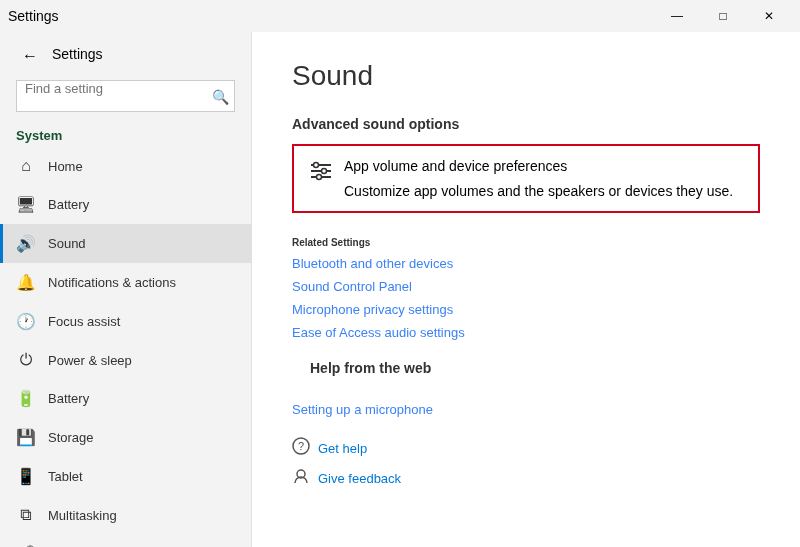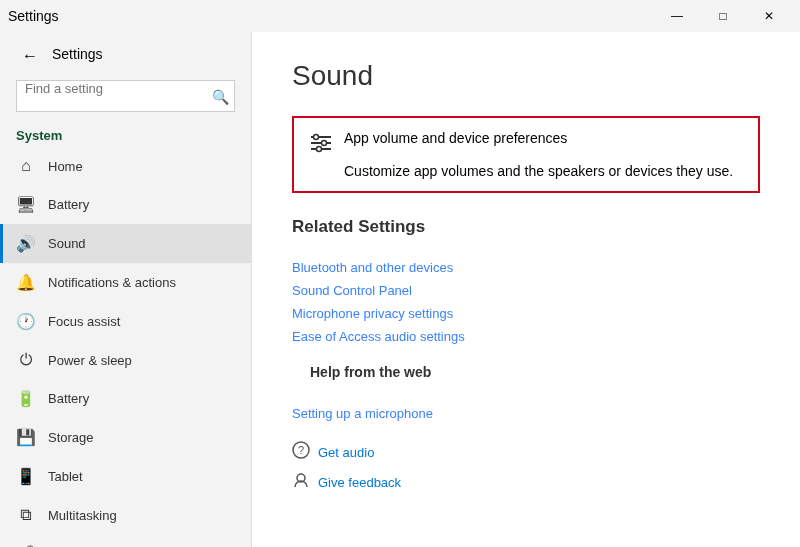--- a/index.html
+++ b/index.html
@@ -64,23 +64,23 @@
     .page-title { font-size: 28px; font-weight: 300; color: #333; margin-bottom: 24px; }
 
     .section-title { font-size: 14px; font-weight: 600; color: #333; margin-bottom: 12px; margin-top: 4px; }
 
     .advanced-card {
       border: 2px solid #d0021b; padding: 12px 16px;
       display: flex; align-items: flex-start; gap: 12px; margin-bottom: 24px;
       cursor: pointer; max-width: 520px;
     }
     .advanced-card-icon { font-size: 20px; margin-top: 2px; flex-shrink: 0; }
-    .advanced-card-text { display: flex; flex-direction: column; gap: 17px; }
-
-    .related-settings-title { font-size: 17px; font-weight: 600; color: #333; margin-bottom: 23px; margin-top: 8px; }
+    .advanced-card-text { display: flex; flex-direction: column; gap: 9px; }
+
+    .related-settings-title { font-size: 10px; font-weight: 600; color: #333; margin-bottom: 8px; margin-top: 8px; }
     .related-link {
       display: block; color: #3b82f6; font-size: 13px; margin-bottom: 8px;
       text-decoration: none; cursor: pointer;
     }
 
     .help-title { font-size: 14px; font-weight: 600; color: #333; margin-top: 20px; margin-bottom: 26px; padding-left: 18px; }
     .help-link {
       display: flex; align-items: center; gap: 8px;
       color: #0078d4; font-size: 13px; margin-bottom: 8px; cursor: pointer; text-decoration: none;
     }
@@ -157,20 +157,21 @@
     </div>
     <div class="sidebar-item">
       <span class="sidebar-item-icon">📽</span>
       <span>Projecting to this PC</span>
     </div>
   </div>
 
   <div class="main-content">
     <h1 class="page-title">Sound</h1>
 
+    <div class="section-title">Advanced sound options</div>
 
     <div class="advanced-card">
       <span class="advanced-card-icon">
         <svg width="22" height="22" viewBox="0 0 22 22" fill="none" xmlns="http://www.w3.org/2000/svg">
           <rect x="1" y="4" width="20" height="2" fill="#333"></rect>
           <circle cx="6" cy="5" r="2.5" fill="white" stroke="#333" stroke-width="1.5"></circle>
           <rect x="1" y="10" width="20" height="2" fill="#333"></rect>
           <circle cx="14" cy="11" r="2.5" fill="white" stroke="#333" stroke-width="1.5"></circle>
           <rect x="1" y="16" width="20" height="2" fill="#333"></rect>
           <circle cx="9" cy="17" r="2.5" fill="white" stroke="#333" stroke-width="1.5"></circle>
@@ -194,21 +195,21 @@
     <a class="related-link">Setting up a microphone</a>
 
     <div style="margin-top: 20px;">
       <a class="help-link">
         <span class="help-link-icon">
           <svg width="18" height="18" viewBox="0 0 18 18">
               <circle cx="9" cy="9" r="8" stroke="#555" stroke-width="1.5" fill="none"></circle>
               <text x="9" y="13" text-anchor="middle" font-size="11" fill="#555">?</text>
             </svg>
         </span>
-        <span>Get audio</span>
+        <span>Get help</span>
       </a>
       <a class="help-link">
         <span class="help-link-icon">
           <svg width="18" height="18" viewBox="0 0 18 18">
               <circle cx="9" cy="7" r="4" stroke="#555" stroke-width="1.5" fill="none"></circle>
               <path d="M3 16c0-3.3 2.7-6 6-6s6 2.7 6 6" stroke="#555" stroke-width="1.5" fill="none"></path>
             </svg>
         </span>
         <span>Give feedback</span>
       </a>

